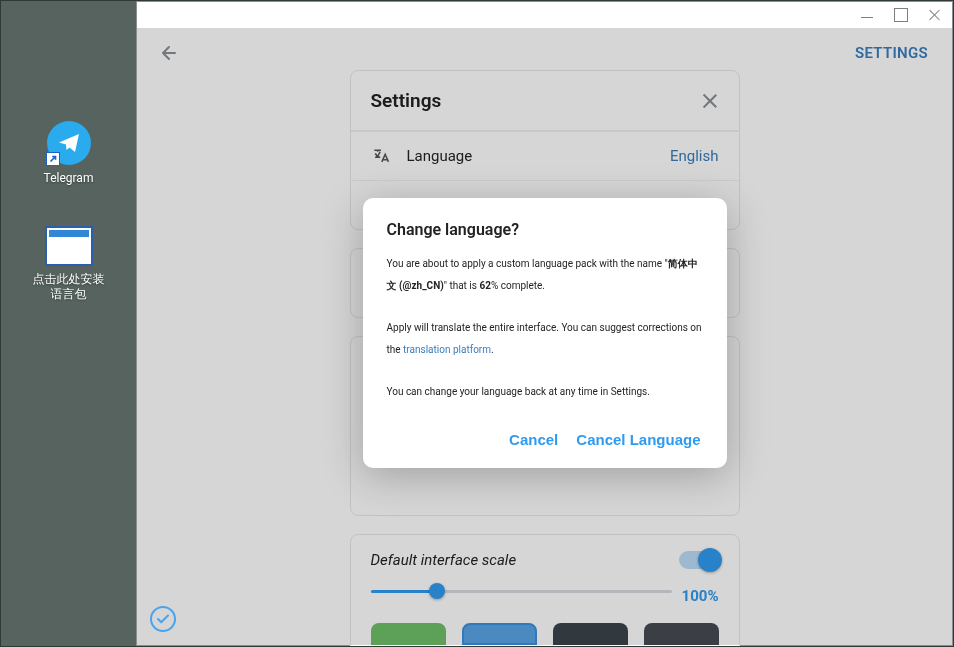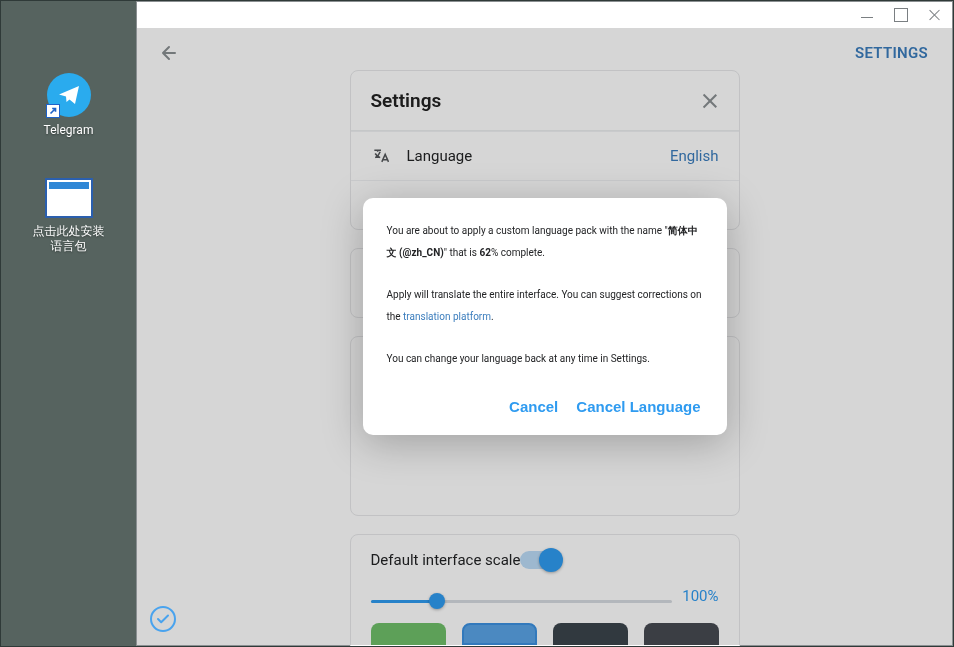--- a/index.html
+++ b/index.html
@@ -10,21 +10,21 @@
     overflow: hidden;
     background:#3b4946;
     position: relative;
     border:1px solid #2f3a38;
   }
 
   
   .desktop {
     position:absolute; left:0; top:0; width:135px; height:100%;
     background:#56635f;
-    display:flex; flex-direction:column; align-items:center; padding-top:72px;
+    display:flex; flex-direction:column; align-items:center; padding-top:120px;
     gap:40px;
     color:#fff;
   }
   .desk-icon { display:flex; flex-direction:column; align-items:center; gap:6px; width:90px; cursor:default;}
   .desk-icon .img-wrap { position:relative; width:44px; height:44px;}
   .tg-circle {
     width:44px; height:44px; border-radius:50%;
     background:#2AABEE;
     display:flex; align-items:center; justify-content:center;
   }
@@ -115,30 +115,30 @@
     position:relative;
   }
   .row:first-of-type{border-top:none;}
   .row .icon-slot{width:20px;height:20px;color:#55585b;}
   .row .icon-slot svg{stroke:#55585b;}
   .row-label{ color:#232426; font-size:15px; flex:1;}
   .row-value{ color:#3b7dbd; font-size:15px;}
 
   .panel.short{ height:70px;}
   .panel.scale{ padding:16px 20px 18px;}
-  .scale-row{display:flex;align-items:center;margin-bottom:18px;}
+  .scale-row{display:flex;align-items:center;justify-content:space-between;margin-bottom:18px;font-style:italic;}
   .scale-label{color:#232426; font-size:15px;}
   .toggle{
     width:40px; height:18px; border-radius:10px; background:#bcdcf7; position:relative;
   }
   .toggle::after{
     content:""; position:absolute; right:-3px; top:-3px; width:24px; height:24px;
     border-radius:50%; background:#2f9bf0; box-shadow:0 1px 3px rgba(0,0,0,.3);
   }
-  .slider-wrap{display:flex;align-items:flex-end;gap:10px;}
+  .slider-wrap{display:flex;align-items:flex-start;gap:10px;font-weight:bold;}
   .slider{ flex:1; position:relative; height:8px;}
   .slider-track{
     position:absolute; left:0; right:0; top:3px; height:3px;
     background:#d6dbe0; border-radius:2px;
   }
   .slider-fill{
     position:absolute; left:0; top:3px; height:3px;
     background:#2f9bf0; border-radius:2px; width:22%;
   }
   .slider-thumb{
@@ -293,20 +293,21 @@
 
     <div class="shield">
       <svg viewBox="0 0 28 28">
         <circle class="outer" cx="14" cy="14" r="12"></circle>
         <path class="tick" d="M9 14l3.2 3.2L19 10.5"></path>
       </svg>
     </div>
   </div>
 
   <div class="dialog">
+    <h2>Change language?</h2>
 
     <p>
       <span>You are about to apply a custom language pack with the name "</span><span class="bold">简体中文 (@zh_CN)</span><span>" that is </span><span class="bold">62</span><span>% complete.</span>
     </p>
 
     <p>
       <span>Apply will translate the entire interface. You can suggest corrections on the </span><a href="#">translation platform</a><span>.</span>
     </p>
 
     <p>You can change your language back at any time in Settings.</p>

